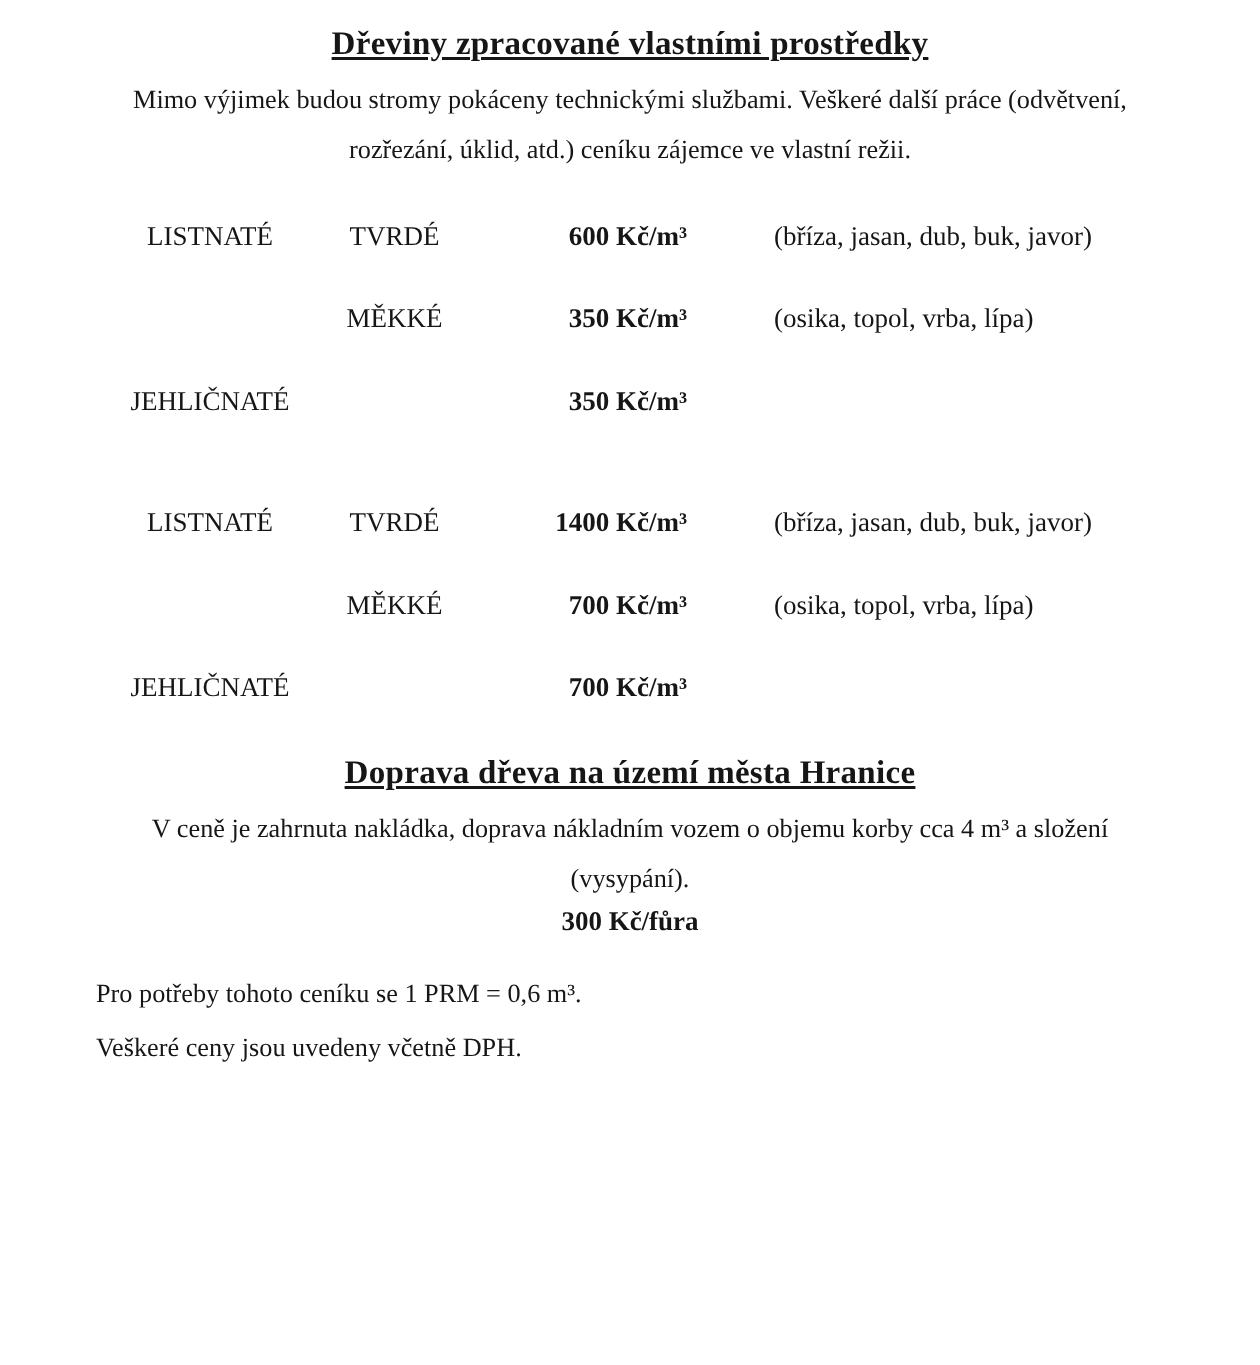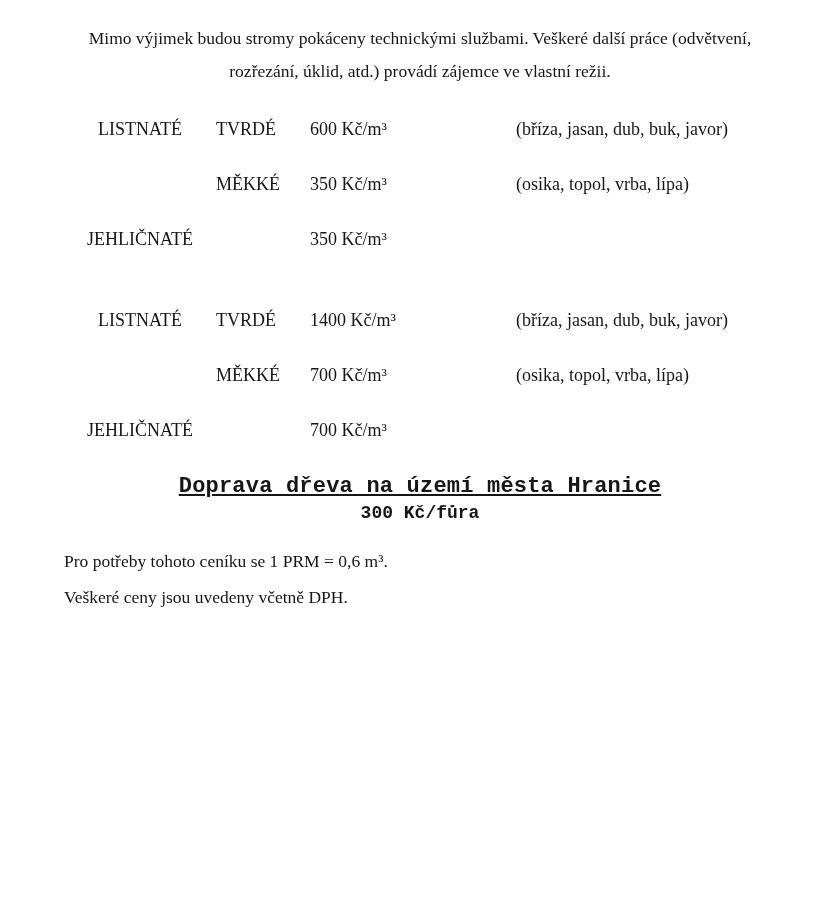--- a/index.html
+++ b/index.html
@@ -42,46 +42,47 @@
   .price-row {
     display: grid;
     grid-template-columns: 152px 94px 148px auto;
     padding-left: 64px;
     font-size: 18px;
     line-height: 24px;
     margin-bottom: 31px;
   }
   .price-row:last-child { margin-bottom: 0; }
   .cell-category { text-align: center; }
-  .cell-type { text-align: left; }
-  .cell-price { font-weight: normal; text-align: left; }
+  .cell-type { text-align: center; }
+  .cell-price { font-weight: bold; text-align: right; }
   .cell-species { padding-left: 58px; text-align: left; }
   .section-2 { padding-top: 28px; }
-  .section-3 { padding-top: 31px; font-family: Liberation Mono, monospace; }
+  .section-3 { padding-top: 31px; }
   .transport-price {
     margin-top: 0;
     text-align: center;
     font-size: 18px;
     font-weight: bold;
     line-height: 24px;
   }
   .footer {
     padding-left: 64px;
     font-size: 17.5px;
     line-height: 36px;
   }
   .footer p { margin: 0; }
 </style>
 </head>
 <body>
 
 <div class="page">
 
   <div class="section section-1">
-    <p class="section-subtitle">Mimo výjimek budou stromy pokáceny technickými službami. Veškeré další práce (odvětvení, rozřezání, úklid, atd.) provádí zájemce ve vlastní režii.</p>
+    <h1 class="section-title">Dřeviny zpracované vlastními prostředky</h1>
+    <p class="section-subtitle">Mimo výjimek budou stromy pokáceny technickými službami. Veškeré další práce (odvětvení, rozřezání, úklid, atd.) ceníku zájemce ve vlastní režii.</p>
 
     <div class="price-table">
       <div class="price-row">
         <span class="cell-category">LISTNATÉ</span>
         <span class="cell-type">TVRDÉ</span>
         <span class="cell-price">600 Kč/m³</span>
         <span class="cell-species">(bříza, jasan, dub, buk, javor)</span>
       </div>
       <div class="price-row">
         <span class="cell-category"></span>
@@ -117,20 +118,21 @@
         <span class="cell-category">JEHLIČNATÉ</span>
         <span class="cell-type"></span>
         <span class="cell-price">700 Kč/m³</span>
         <span class="cell-species"></span>
       </div>
     </div>
   </div>
 
   <div class="section section-3">
     <h1 class="section-title">Doprava dřeva na území města Hranice</h1>
+    <p class="section-subtitle">V ceně je zahrnuta nakládka, doprava nákladním vozem o objemu korby cca 4 m³ a složení (vysypání).</p>
     <p class="transport-price">300 Kč/fůra</p>
   </div>
 
   <div class="footer">
     <p>Pro potřeby tohoto ceníku se 1 PRM = 0,6 m³.</p>
     <p>Veškeré ceny jsou uvedeny včetně DPH.</p>
   </div>
 
 </div>
 

